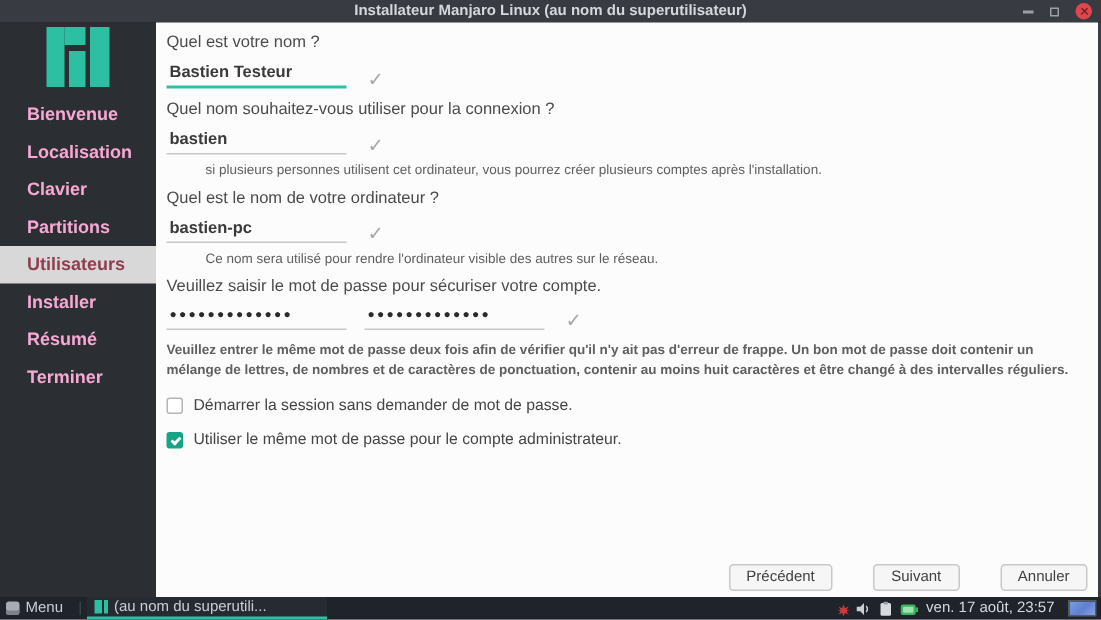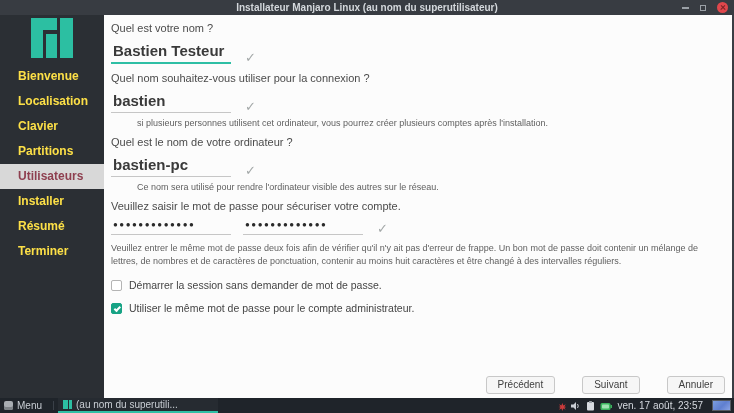--- a/index.html
+++ b/index.html
@@ -24,36 +24,36 @@
 
   
   .sidebar { width:104px; background:#2b2f34; flex:0 0 104px; }
   .logo { position:relative; width:42px; height:40px; margin:3px 0 0 31px; }
   .logo div { position:absolute; background:#2cbfa2; }
   .logo .l-col { left:0; top:0; width:12px; height:40px; }
   .logo .l-arm { left:12px; top:0; width:14px; height:12px; }
   .logo .m-col { left:15px; top:16px; width:11px; height:24px; }
   .logo .r-col { left:29px; top:0; width:13px; height:40px; }
   .steps { margin-top:6px; }
-  .step { height:25px; line-height:25px; padding-left:18px; font-size:12px; font-weight:600; color:#fde047; white-space:nowrap; }
+  .step { height:25px; line-height:25px; padding-left:18px; font-size:12px; font-weight:600; color:#f9a8d4; white-space:nowrap; }
   .step.active { background:#d8d8d8; color:#8e3f4f; }
 
   
   .main { flex:1; background:#fcfcfc; position:relative; padding:7px 4px 0 7px; }
   .q-label { font-size:11px; color:#4b4b4b; margin-top:8px; }
   .q-label.first { margin-top:0; }
   .field-row { display:flex; align-items:flex-end; margin-top:5px; }
   .field { width:120px; border-bottom:1px solid #c6c6c6; padding:3px 2px 3px 2px;
-           font-size:15px; font-weight:600; color:#3a3a3a; white-space:nowrap; }
+           font-size:11px; font-weight:600; color:#3a3a3a; white-space:nowrap; }
   .field.focus { border-bottom:2px solid #2ebfa5; }
   .field.pw { font-size:8px; letter-spacing:1.5px; color:#2a2a2a; padding-bottom:5px; }
   .field.pw2 { margin-left:12px; }
   .checkmark { font-size:13px; color:#a3a8a8; margin-left:14px; line-height:12px; }
   .hint { font-size:9px; color:#5f5f5f; margin-top:5px;margin-left:26px; }
-  .para { font-size:9px; color:#5f5f5f; margin-top:7px; line-height:1.45; padding-right:2px; }
+  .para { font-size:9px; color:#5f5f5f; margin-top:7px; line-height:1.45; padding-right:2px;font-weight:bold; }
   .cb-row { display:flex; align-items:center; margin-top:11px; }
   .checkbox { width:11px; height:11px; border:1px solid #b4b4b4; border-radius:2px; background:#ffffff; position:relative; flex:0 0 11px; }
   .checkbox.checked { background:#17a385; border-color:#17a385; }
   .checkbox.checked::before, .checkbox.checked::after { content:""; position:absolute; background:#ffffff; }
   .checkbox.checked::before { left:1.5px; top:5.5px; width:3.5px; height:1.6px; transform:rotate(45deg); }
   .checkbox.checked::after  { left:3px;   top:4.5px; width:6px;  height:1.6px; transform:rotate(-45deg); }
   .cb-label { font-size:10.5px; color:#454545; margin-left:7px; }
   .nav-buttons { position:absolute; right:7px; bottom:4px; display:flex; gap:27px; }
   .nav-btn { height:18px; padding:0 11px; font-size:10px; color:#3f3f3f; background:#f6f6f6;
              border:1px solid #c8c8c8; border-radius:3px; line-height:16px; font-family:inherit; }

